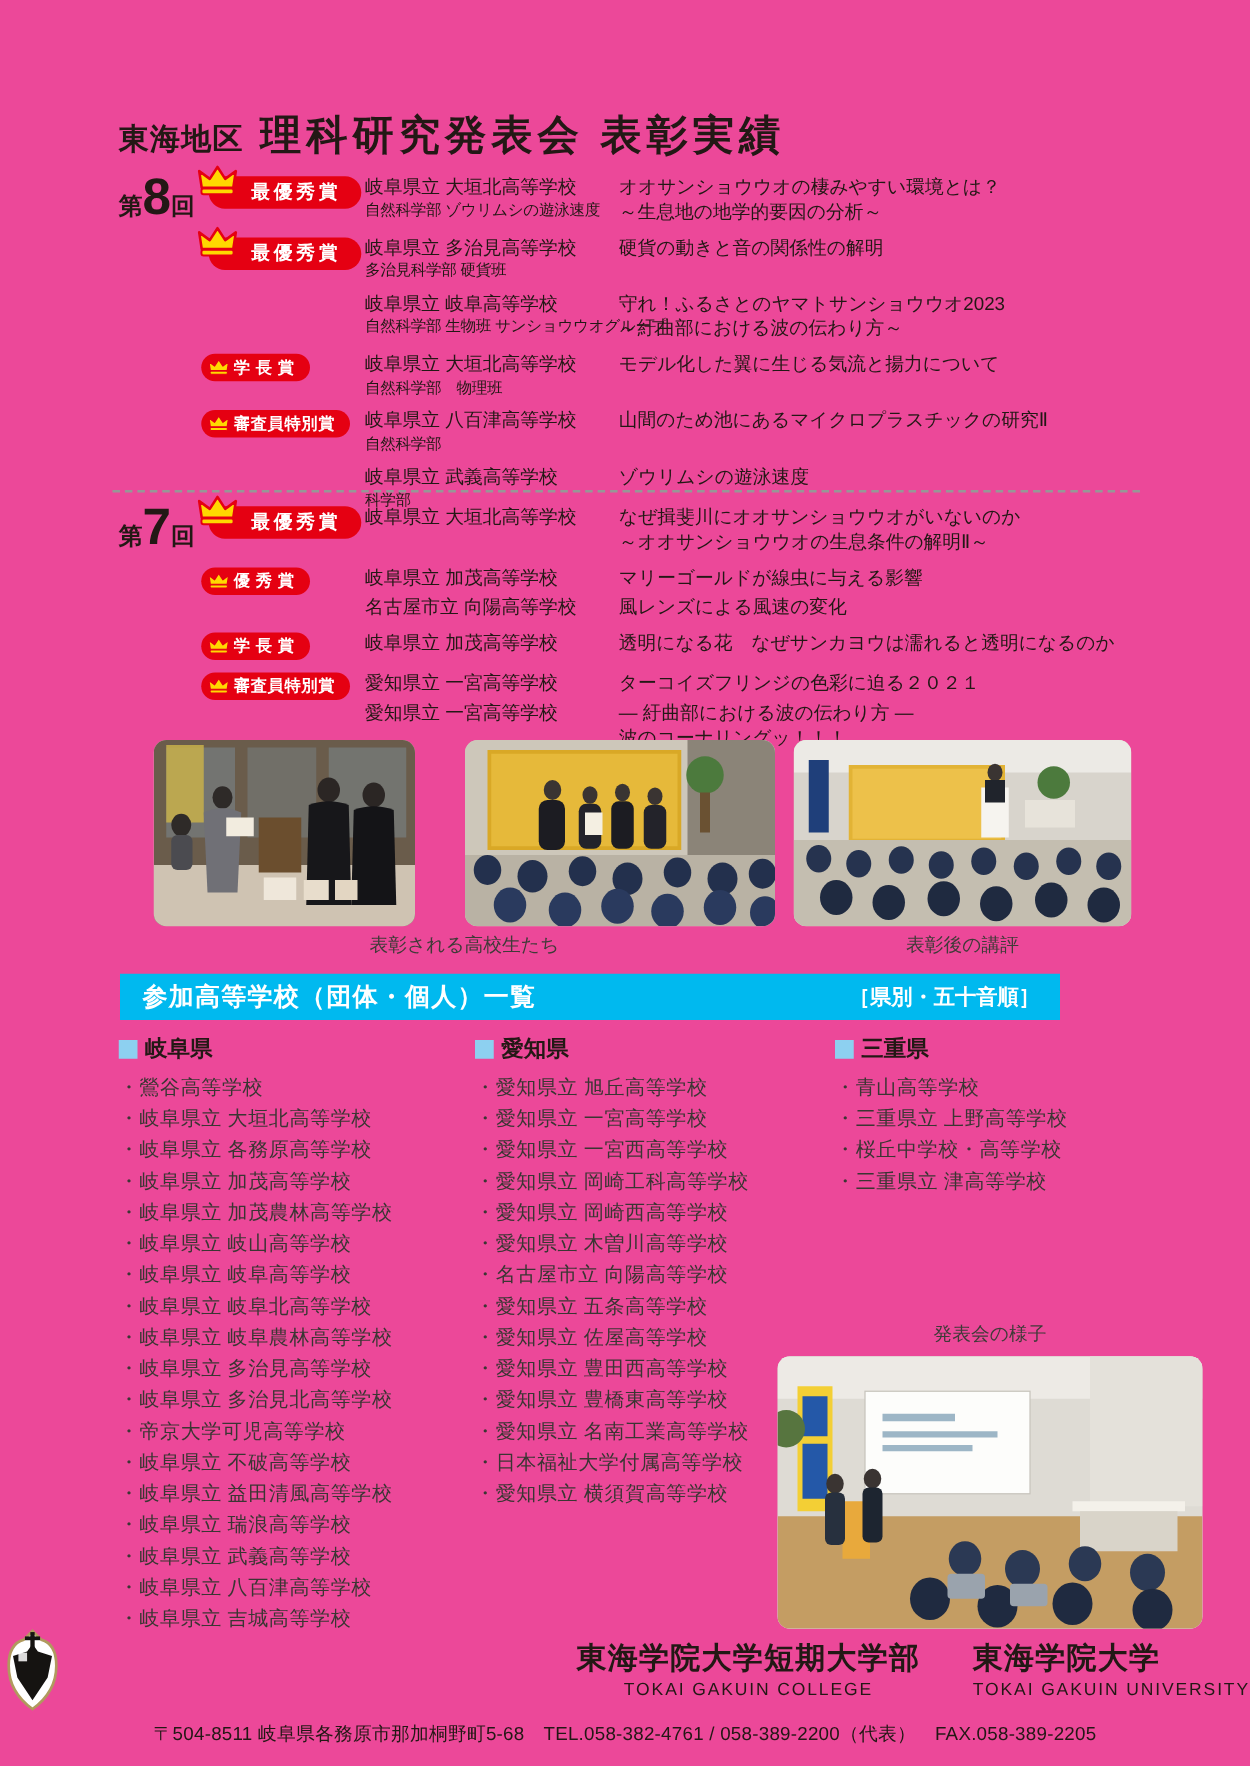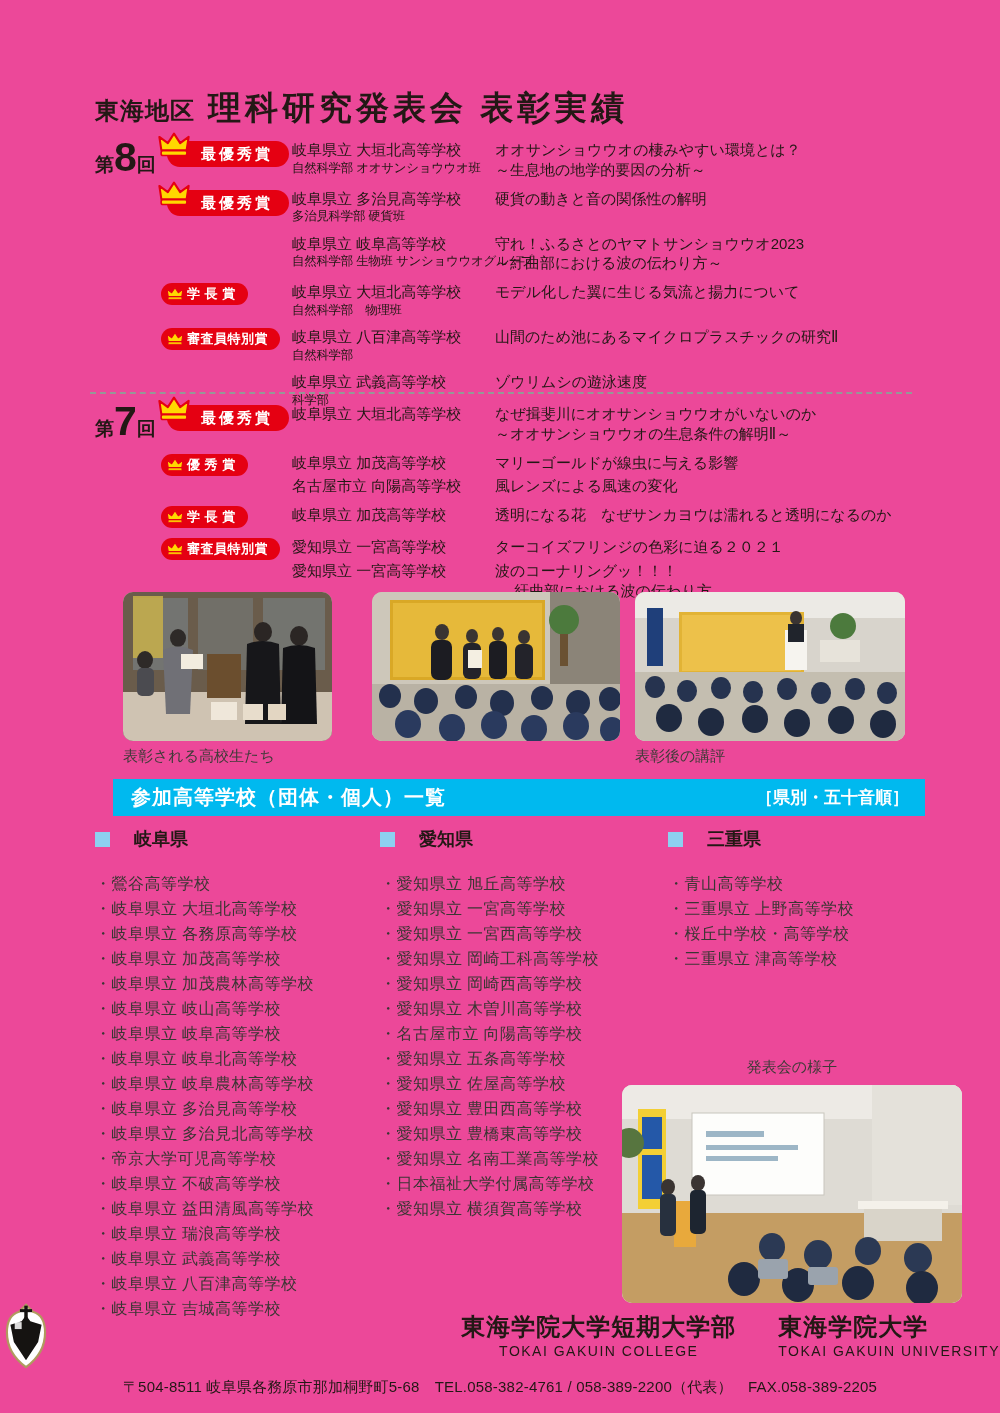--- a/index.html
+++ b/index.html
@@ -39,33 +39,33 @@
   .badge.small .crown{position:absolute;left:7px;top:3px;width:18px;height:15px;z-index:1}
 
   .divider{position:absolute;left:90px;top:392px;width:822px;border-top:2px dashed #979797}
 
   
   .photo{position:absolute;border-radius:10px;overflow:hidden;background:#cfc7b9}
   .photo svg{display:block;width:100%;height:100%}
   .photo1{left:123px;top:592px;width:209px;height:149px}
   .photo2{left:372px;top:592px;width:248px;height:149px}
   .photo3{left:635px;top:592px;width:270px;height:149px}
-  .caption{position:absolute;font-family:"Liberation Serif","DejaVu Serif",serif;font-size:15px;color:#3f3b38;text-align:left}
+  .caption{position:absolute;font-family:"Liberation Serif","DejaVu Serif",serif;font-size:15px;color:#3f3b38;text-align:center}
   .caption-left{left:123px;top:747px;width:497px}
   .caption-right{left:635px;top:747px;width:270px}
 
   
-  .banner{position:absolute;left:113px;top:779px;width:812px;height:37px;background:#00b9ef;color:#fff;display:flex;align-items:center;justify-content:space-between;padding:0 16px 0 18px}
+  .banner{position:absolute;left:96px;top:779px;width:752px;height:37px;background:#00b9ef;color:#fff;display:flex;align-items:center;justify-content:space-between;padding:0 16px 0 18px}
   .banner-title{font-size:20px;font-weight:bold;letter-spacing:1px}
   .banner-note{font-size:17px;font-weight:bold}
   .lists{position:absolute;left:95px;top:827px;width:812px;display:flex}
   .group{width:285px;flex-shrink:0}
   .group.g2{width:288px}
   .group.g3{width:239px}
-  .group-title{display:flex;align-items:center;gap:24px;font-weight:bold;font-size:18px;margin-bottom:20px}
+  .group-title{display:flex;align-items:center;gap:6px;font-weight:bold;font-size:18px;margin-bottom:7px}
   .sq{width:15px;height:15px;background:#8dd0f0;flex-shrink:0}
   .school-item{font-family:"Liberation Serif","DejaVu Serif",serif;font-size:16px;line-height:25px;color:#3a3633;letter-spacing:0.5px}
   .school-item::before{content:"・"}
 
   
   .venue-block{position:absolute;left:622px;top:1058px;width:340px}
   .venue-caption{font-family:Liberation Mono, monospace;font-size:15px;color:#3f3b38;text-align:center}
   .venue-photo{margin-top:8px;width:340px;height:218px;border-radius:10px;overflow:hidden;background:#d8d4cc}
   .venue-photo svg{display:block;width:100%;height:100%}
 
@@ -103,21 +103,21 @@
                 <rect x="3" y="15.4" width="20" height="3.6" rx="1.4" fill="#ffd800" stroke="#e50012" stroke-width="1.2"></rect>
               </svg>
               <span class="pill">最優秀賞</span>
             </span>
           </div>
           <div class="rows">
 
               <div class="row">
                 <div class="school-col">
                   <div class="school">岐阜県立 大垣北高等学校</div>
-                  <div class="club">自然科学部 オオサンショウウオ班</div>
+                  <div class="club">自然科学部 ゾウリムシの遊泳速度</div>
                 </div>
                 <div class="titles">
 
                     <div class="title-line">オオサンショウウオの棲みやすい環境とは？</div>
 
                     <div class="title-line">～生息地の地学的要因の分析～</div>
 
                 </div>
               </div>
 
@@ -381,23 +381,23 @@
                 </div>
               </div>
 
               <div class="row">
                 <div class="school-col">
                   <div class="school">愛知県立 一宮高等学校</div>
 
                 </div>
                 <div class="titles">
 
+                    <div class="title-line">― 紆曲部における波の伝わり方 ―</div>
+
                     <div class="title-line">波のコーナリングッ！！！</div>
-
-                    <div class="title-line">― 紆曲部における波の伝わり方 ―</div>
 
                 </div>
               </div>
 
           </div>
         </div>
 
     </div>
   </div>
 

